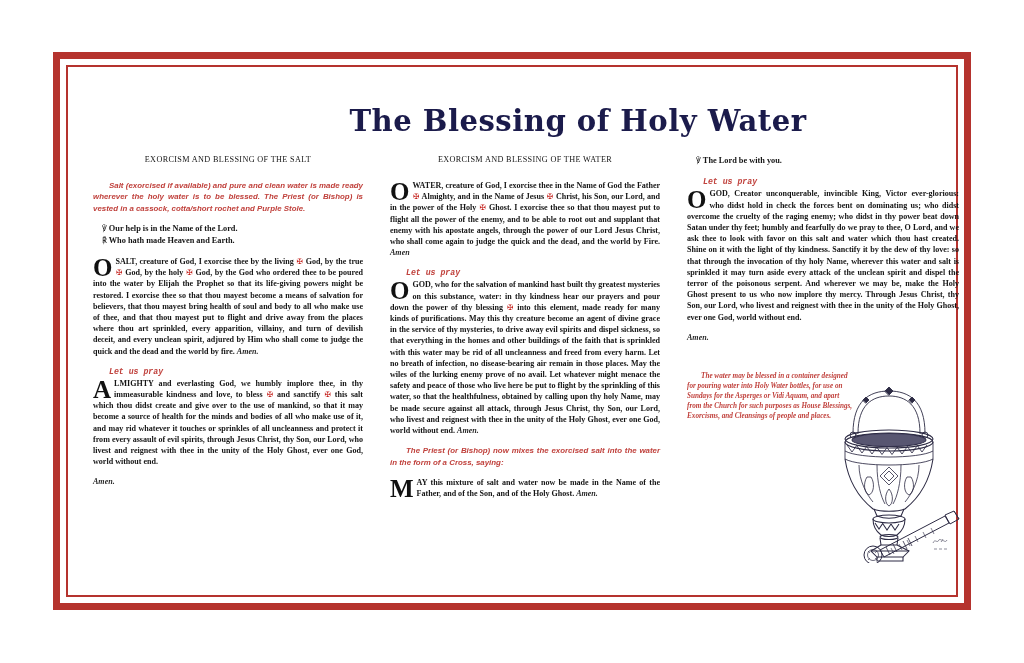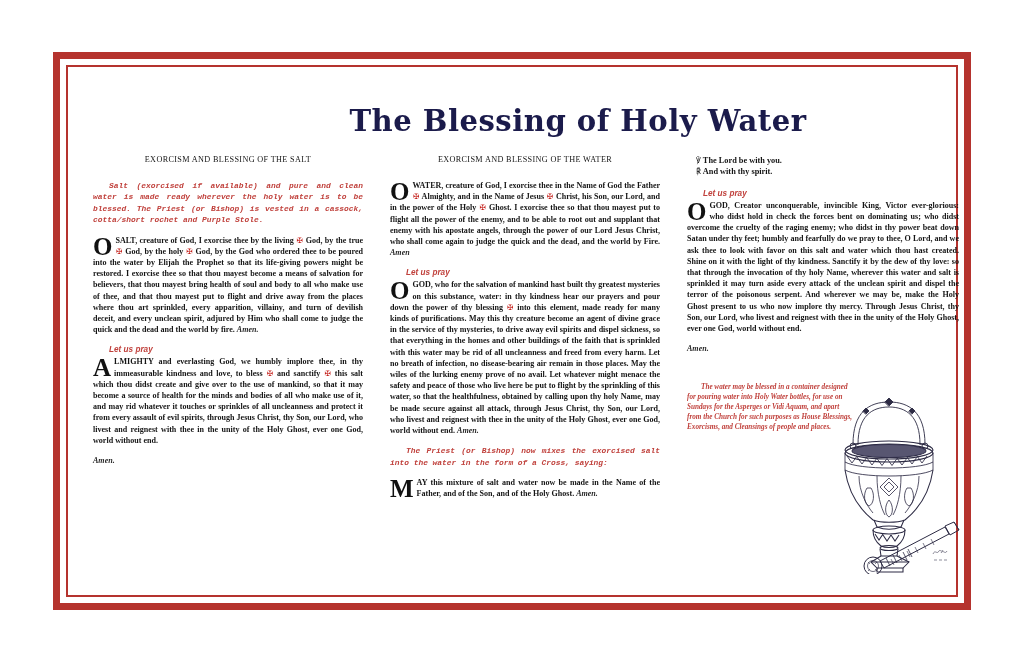--- a/index.html
+++ b/index.html
@@ -89,33 +89,33 @@
     font-size: 8.2px;
     letter-spacing: 0.35px;
     color: #141414;
     margin: 0 0 16px 0;
     text-transform: uppercase;
   }
 
   
   p.rubric {
     margin: 0 0 9px 0;
-    font-family: Liberation Mono, monospace;
+    font-family: Liberation Sans, sans-serif;
     font-style: italic;
     font-size: 7.9px;
     line-height: 11.4px;
     color: #c0413c;
     text-align: justify;
     text-indent: 16px;
     font-weight: 600;
   }
 
   .letuspray {
     margin: 0 0 1px 16px;
-    font-family: Liberation Sans, sans-serif;
+    font-family: Liberation Mono, monospace;
     font-style: italic;
     font-size: 8.2px;
     line-height: 11px;
     color: #c0413c;
     font-weight: 600;
   }
 
   
   .vr-block { margin: 0 0 10px 0; padding-left: 9px; }
   .vr-line {
@@ -219,20 +219,24 @@
     <div class="doc-title">The Blessing of Holy Water</div>
 
     <div class="columns">
 
       <div class="col col-left">
 
         <div class="col-head">EXORCISM AND BLESSING OF THE SALT</div>
 
         <p class="rubric">Salt (exorcised if available) and pure and clean water is made ready wherever the holy water is to be blessed. The Priest (or Bishop) is vested in a cassock, cotta/short rochet and Purple Stole.</p>
 
+        <div class="vr-block">
+          <div class="vr-line"><span class="vr-mark">℣</span><span>Our help is in the Name of the Lord.</span></div>
+          <div class="vr-line"><span class="vr-mark">℟</span><span>Who hath made Heaven and Earth.</span></div>
+        </div>
 
 
         <p class="dropcap-p"><span class="dropcap">O</span><span>SALT,</span><span> creature of God, I exorcise thee by the living </span><span class="cross">✠</span><span> God, by the true </span><span class="cross">✠</span><span> God, by the holy </span><span class="cross">✠</span><span> God, by the God who ordered thee to be poured into the water by Elijah the Prophet so that its life-giving powers might be restored. I exorcise thee so that thou mayest become a means of salvation for believers, that thou mayest bring health of soul and body to all who make use of thee, and that thou mayest put to flight and drive away from the places where thou art sprinkled, every apparition, villainy, and turn of devilish deceit, and every unclean spirit, adjured by Him who shall come to judge the quick and the dead and the world by fire. </span><span class="amen">Amen.</span></p>
 
         <div class="letuspray">Let us pray</div>
 
         <p class="dropcap-p"><span class="dropcap">A</span><span>LMIGHTY</span><span> and everlasting God, we humbly implore thee, in thy immeasurable kindness and love, to bless </span><span class="cross">✠</span><span> and sanctify </span><span class="cross">✠</span><span> this salt which thou didst create and give over to the use of mankind, so that it may become a source of health for the minds and bodies of all who make use of it, and may rid whatever it touches or sprinkles of all uncleanness and protect it from every assault of evil spirits, through Jesus Christ, thy Son, our Lord, who livest and reignest with thee in the unity of the Holy Ghost, ever one God, world without end.</span></p>
 
         <div class="amen-line">Amen.</div>
 
@@ -251,21 +255,20 @@
         <p class="rubric">The Priest (or Bishop) now mixes the exorcised salt into the water in the form of a Cross, saying:</p>
 
         <p class="dropcap-p"><span class="dropcap">M</span><span>AY</span><span> this mixture of salt and water now be made in the Name of the Father, and of the Son, and of the Holy Ghost. </span><span class="amen">Amen.</span></p>
 
       </div>
 
       <div class="col col-right">
 
         <div class="vr-block">
           <div class="vr-line"><span class="vr-mark">℣</span><span>The Lord be with you.</span></div>
-          <div class="vr-line"><span class="vr-mark">℟</span><span>And with thy spirit.</span></div>
         </div>
 
         <div class="letuspray">Let us pray</div>
 
         <p class="dropcap-p"><span class="dropcap">O</span><span>GOD,</span><span> Creator unconquerable, invincible King, Victor ever-glorious: who didst hold in check the forces bent on dominating us; who didst overcome the cruelty of the raging enemy; who didst in thy power beat down Satan under thy feet; humbly and fearfully do we pray to thee, O Lord, and we ask thee to look with favor on this salt and water which thou hast created. Shine on it with the light of thy kindness. Sanctify it by the dew of thy love: so that through the invocation of thy holy Name, wherever this water and salt is sprinkled it may turn aside every attack of the unclean spirit and dispel the terror of the poisonous serpent. And wherever we may be, make the Holy Ghost present to us who now implore thy mercy. Through Jesus Christ, thy Son, our Lord, who livest and reignest with thee in the unity of the Holy Ghost, ever one God, world without end.</span></p>
 
         <div class="amen-line">Amen.</div>
 
         <p class="caption">The water may be blessed in a container designed for pouring water into Holy Water bottles, for use on Sundays for the Asperges or Vidi Aquam, and apart from the Church for such purposes as House Blessings, Exorcisms, and Cleansings of people and places.</p>
 

